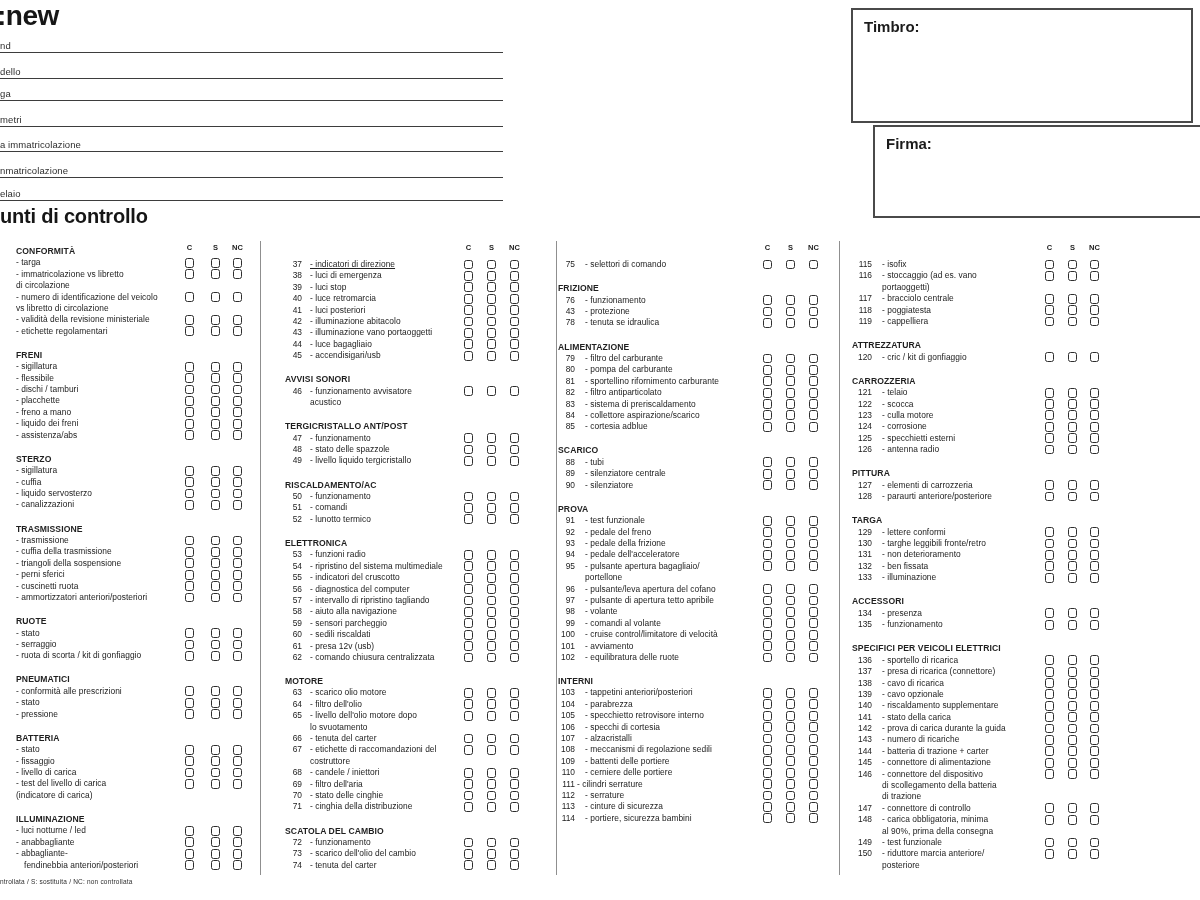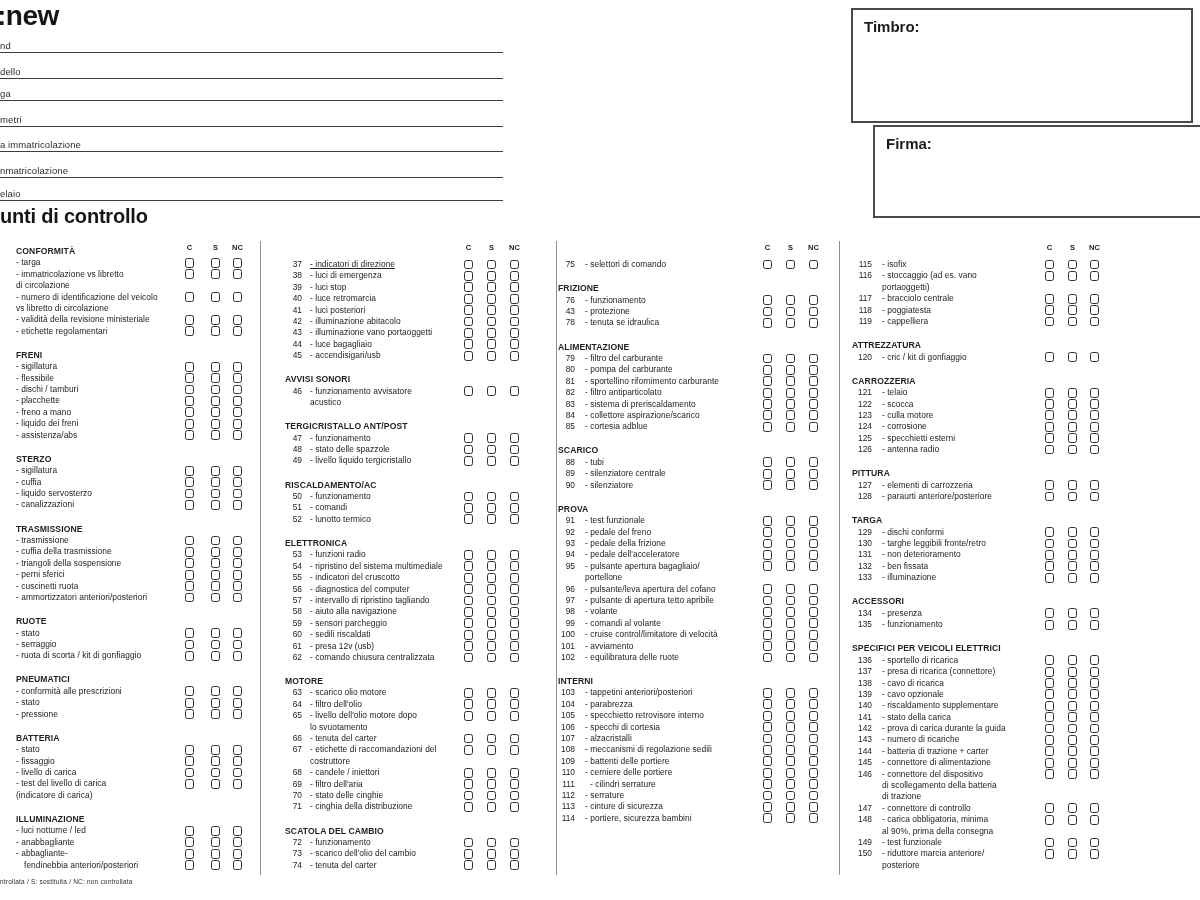--- a/index.html
+++ b/index.html
@@ -265,21 +265,21 @@
           <div class="sec">
             <div class="sec-title">INTERNI</div>
             <div class="row"><span class="num" style="width: 17px;">103</span><span class="lbl" style="margin-left: 27px;">- tappetini anteriori/posteriori</span><span class="cb" style="left: 205px;"></span><span class="cb" style="left: 228px;"></span><span class="cb" style="left: 251px;"></span></div>
             <div class="row"><span class="num" style="width: 17px;">104</span><span class="lbl" style="margin-left: 27px;">- parabrezza</span><span class="cb" style="left: 205px;"></span><span class="cb" style="left: 228px;"></span><span class="cb" style="left: 251px;"></span></div>
             <div class="row"><span class="num" style="width: 17px;">105</span><span class="lbl" style="margin-left: 27px;">- specchietto retrovisore interno</span><span class="cb" style="left: 205px;"></span><span class="cb" style="left: 228px;"></span><span class="cb" style="left: 251px;"></span></div>
             <div class="row"><span class="num" style="width: 17px;">106</span><span class="lbl" style="margin-left: 27px;">- specchi di cortesia</span><span class="cb" style="left: 205px;"></span><span class="cb" style="left: 228px;"></span><span class="cb" style="left: 251px;"></span></div>
             <div class="row"><span class="num" style="width: 17px;">107</span><span class="lbl" style="margin-left: 27px;">- alzacristalli</span><span class="cb" style="left: 205px;"></span><span class="cb" style="left: 228px;"></span><span class="cb" style="left: 251px;"></span></div>
             <div class="row"><span class="num" style="width: 17px;">108</span><span class="lbl" style="margin-left: 27px;">- meccanismi di regolazione sedili</span><span class="cb" style="left: 205px;"></span><span class="cb" style="left: 228px;"></span><span class="cb" style="left: 251px;"></span></div>
             <div class="row"><span class="num" style="width: 17px;">109</span><span class="lbl" style="margin-left: 27px;">- battenti delle portiere</span><span class="cb" style="left: 205px;"></span><span class="cb" style="left: 228px;"></span><span class="cb" style="left: 251px;"></span></div>
             <div class="row"><span class="num" style="width: 17px;">110</span><span class="lbl" style="margin-left: 27px;">- cerniere delle portiere</span><span class="cb" style="left: 205px;"></span><span class="cb" style="left: 228px;"></span><span class="cb" style="left: 251px;"></span></div>
-            <div class="row"><span class="num" style="width: 17px;">111</span><span class="lbl" style="margin-left: 32px; text-align: right;">- cilindri serrature</span><span class="cb" style="left: 205px;"></span><span class="cb" style="left: 228px;"></span><span class="cb" style="left: 251px;"></span></div>
+            <div class="row"><span class="num" style="width: 17px;">111</span><span class="lbl" style="margin-left: 19px; text-align: right;">- cilindri serrature</span><span class="cb" style="left: 205px;"></span><span class="cb" style="left: 228px;"></span><span class="cb" style="left: 251px;"></span></div>
             <div class="row"><span class="num" style="width: 17px;">112</span><span class="lbl" style="margin-left: 27px;">- serrature</span><span class="cb" style="left: 205px;"></span><span class="cb" style="left: 228px;"></span><span class="cb" style="left: 251px;"></span></div>
             <div class="row"><span class="num" style="width: 17px;">113</span><span class="lbl" style="margin-left: 27px;">- cinture di sicurezza</span><span class="cb" style="left: 205px;"></span><span class="cb" style="left: 228px;"></span><span class="cb" style="left: 251px;"></span></div>
             <div class="row"><span class="num" style="width: 17px;">114</span><span class="lbl" style="margin-left: 27px;">- portiere, sicurezza bambini</span><span class="cb" style="left: 205px;"></span><span class="cb" style="left: 228px;"></span><span class="cb" style="left: 251px;"></span></div>
           </div>
         </div>
       </div>
       <div class="col" style="left: 852px; width: 300px;">
         <span class="cbh" style="left: 197.5px;">C</span>
         <span class="cbh" style="left: 220.5px;">S</span>
         <span class="cbh" style="left: 242.5px;">NC</span>
@@ -305,21 +305,21 @@
             <div class="row"><span class="num" style="width: 20px;">125</span><span class="lbl" style="margin-left: 30px;">- specchietti esterni</span><span class="cb" style="left: 193px;"></span><span class="cb" style="left: 216px;"></span><span class="cb" style="left: 238px;"></span></div>
             <div class="row"><span class="num" style="width: 20px;">126</span><span class="lbl" style="margin-left: 30px;">- antenna radio</span><span class="cb" style="left: 193px;"></span><span class="cb" style="left: 216px;"></span><span class="cb" style="left: 238px;"></span></div>
           </div>
           <div class="sec">
             <div class="sec-title">PITTURA</div>
             <div class="row"><span class="num" style="width: 20px;">127</span><span class="lbl" style="margin-left: 30px;">- elementi di carrozzeria</span><span class="cb" style="left: 193px;"></span><span class="cb" style="left: 216px;"></span><span class="cb" style="left: 238px;"></span></div>
             <div class="row"><span class="num" style="width: 20px;">128</span><span class="lbl" style="margin-left: 30px;">- paraurti anteriore/posteriore</span><span class="cb" style="left: 193px;"></span><span class="cb" style="left: 216px;"></span><span class="cb" style="left: 238px;"></span></div>
           </div>
           <div class="sec">
             <div class="sec-title">TARGA</div>
-            <div class="row"><span class="num" style="width: 20px;">129</span><span class="lbl" style="margin-left: 30px;">- dischi conformi</span><span class="cb" style="left: 193px;"></span><span class="cb" style="left: 216px;"></span><span class="cb" style="left: 238px;"></span></div>
+            <div class="row"><span class="num" style="width: 20px;">129</span><span class="lbl" style="margin-left: 30px;">- lettere conformi</span><span class="cb" style="left: 193px;"></span><span class="cb" style="left: 216px;"></span><span class="cb" style="left: 238px;"></span></div>
             <div class="row"><span class="num" style="width: 20px;">130</span><span class="lbl" style="margin-left: 30px;">- targhe leggibili fronte/retro</span><span class="cb" style="left: 193px;"></span><span class="cb" style="left: 216px;"></span><span class="cb" style="left: 238px;"></span></div>
             <div class="row"><span class="num" style="width: 20px;">131</span><span class="lbl" style="margin-left: 30px;">- non deterioramento</span><span class="cb" style="left: 193px;"></span><span class="cb" style="left: 216px;"></span><span class="cb" style="left: 238px;"></span></div>
             <div class="row"><span class="num" style="width: 20px;">132</span><span class="lbl" style="margin-left: 30px;">- ben fissata</span><span class="cb" style="left: 193px;"></span><span class="cb" style="left: 216px;"></span><span class="cb" style="left: 238px;"></span></div>
             <div class="row"><span class="num" style="width: 20px;">133</span><span class="lbl" style="margin-left: 30px;">- illuminazione</span><span class="cb" style="left: 193px;"></span><span class="cb" style="left: 216px;"></span><span class="cb" style="left: 238px;"></span></div>
           </div>
           <div class="sec">
             <div class="sec-title">ACCESSORI</div>
             <div class="row"><span class="num" style="width: 20px;">134</span><span class="lbl" style="margin-left: 30px;">- presenza</span><span class="cb" style="left: 193px;"></span><span class="cb" style="left: 216px;"></span><span class="cb" style="left: 238px;"></span></div>
             <div class="row"><span class="num" style="width: 20px;">135</span><span class="lbl" style="margin-left: 30px;">- funzionamento</span><span class="cb" style="left: 193px;"></span><span class="cb" style="left: 216px;"></span><span class="cb" style="left: 238px;"></span></div>
           </div>

